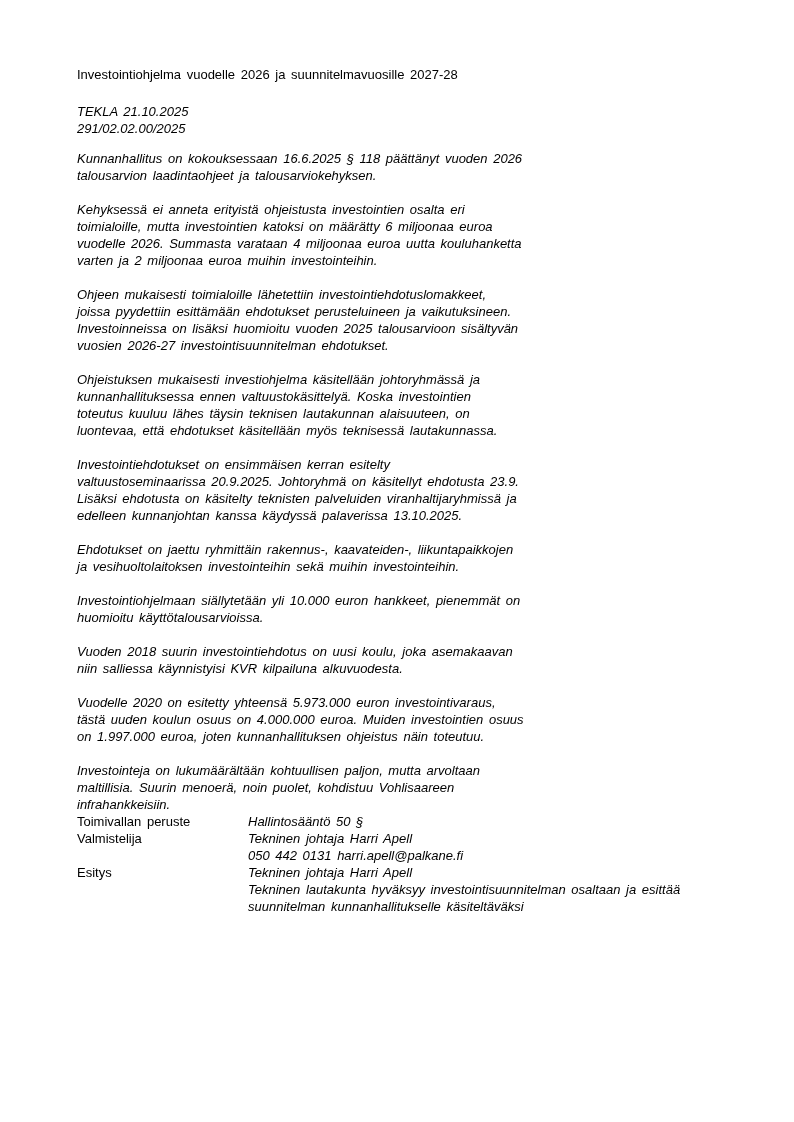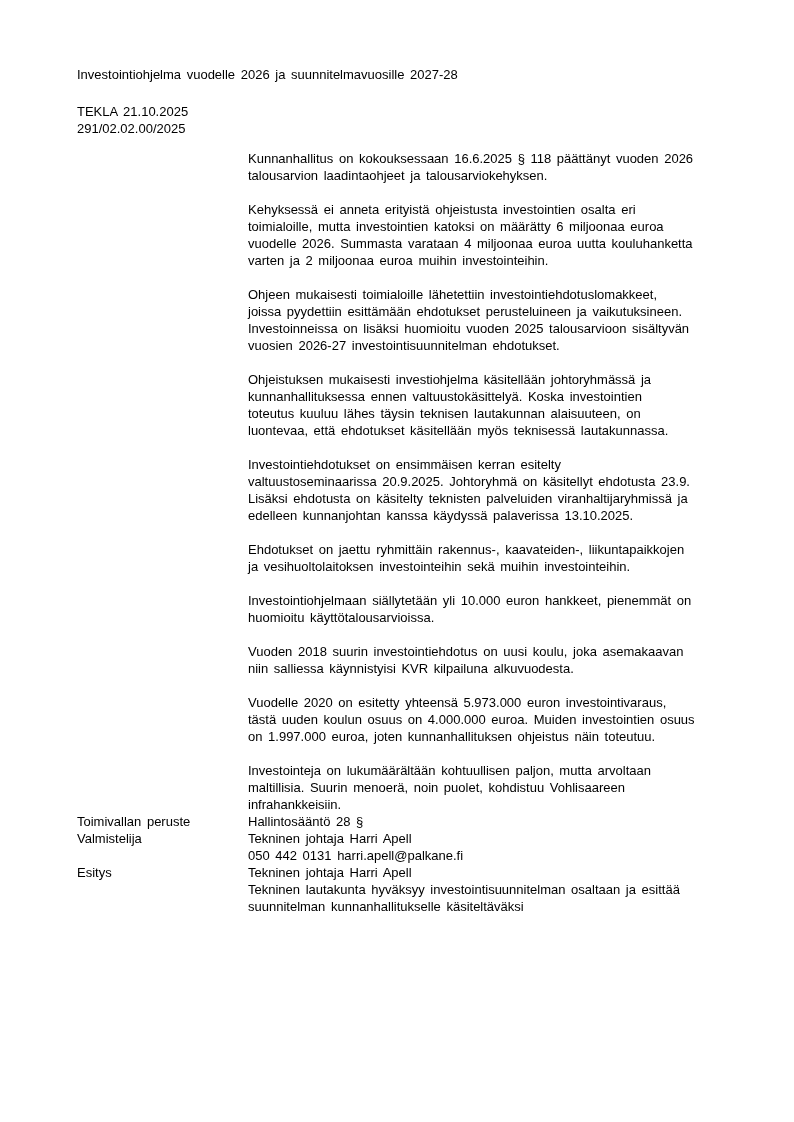--- a/index.html
+++ b/index.html
@@ -10,24 +10,24 @@
     background: #ffffff;
     color: #000000;
     font-family: "Liberation Sans", sans-serif;
     font-size: 13px;
     line-height: 17px;
     word-spacing: 2px;
     box-sizing: border-box;
     padding: 66px 38px 0 77px;
     overflow: hidden;
   }
-  .pre { white-space: pre-line; }
+  .pre { white-space: pre-line; font-style: italic; }
   .doc-title { margin: 0; }
   .meta { margin-top: 20px; }
-  .body-col { margin-left: 171px; width: 520px; }
+  .body-col { width: 520px; }
   .para { margin-top: 17px; }
   .para.first { margin-top: 13px; }
   .row { display: flex; margin-top: 0; }
   .row .label { width: 171px; flex: 0 0 171px; }
   .row .value { flex: 1 1 auto; width: 520px; }
 </style>
 </head>
 <body>
 
 <div class="page">
@@ -65,21 +65,21 @@
     <div class="para pre">Vuodelle 2020 on esitetty yhteensä 5.973.000 euron investointivaraus,
 tästä uuden koulun osuus on 4.000.000 euroa. Muiden investointien osuus
 on 1.997.000 euroa, joten kunnanhallituksen ohjeistus näin toteutuu.</div>
     <div class="para pre">Investointeja on lukumäärältään kohtuullisen paljon, mutta arvoltaan
 maltillisia. Suurin menoerä, noin puolet, kohdistuu Vohlisaareen
 infrahankkeisiin.</div>
   </div>
 
   <div class="row">
     <div class="label">Toimivallan peruste</div>
-    <div class="value pre">Hallintosääntö 28 §</div>
+    <div class="value pre">Hallintosääntö 50 §</div>
   </div>
 
   <div class="row">
     <div class="label">Valmistelija</div>
     <div class="value pre">Tekninen johtaja Harri Apell
 050 442 0131 harri.apell@palkane.fi</div>
   </div>
 
   <div class="row">
     <div class="label">Esitys</div>

